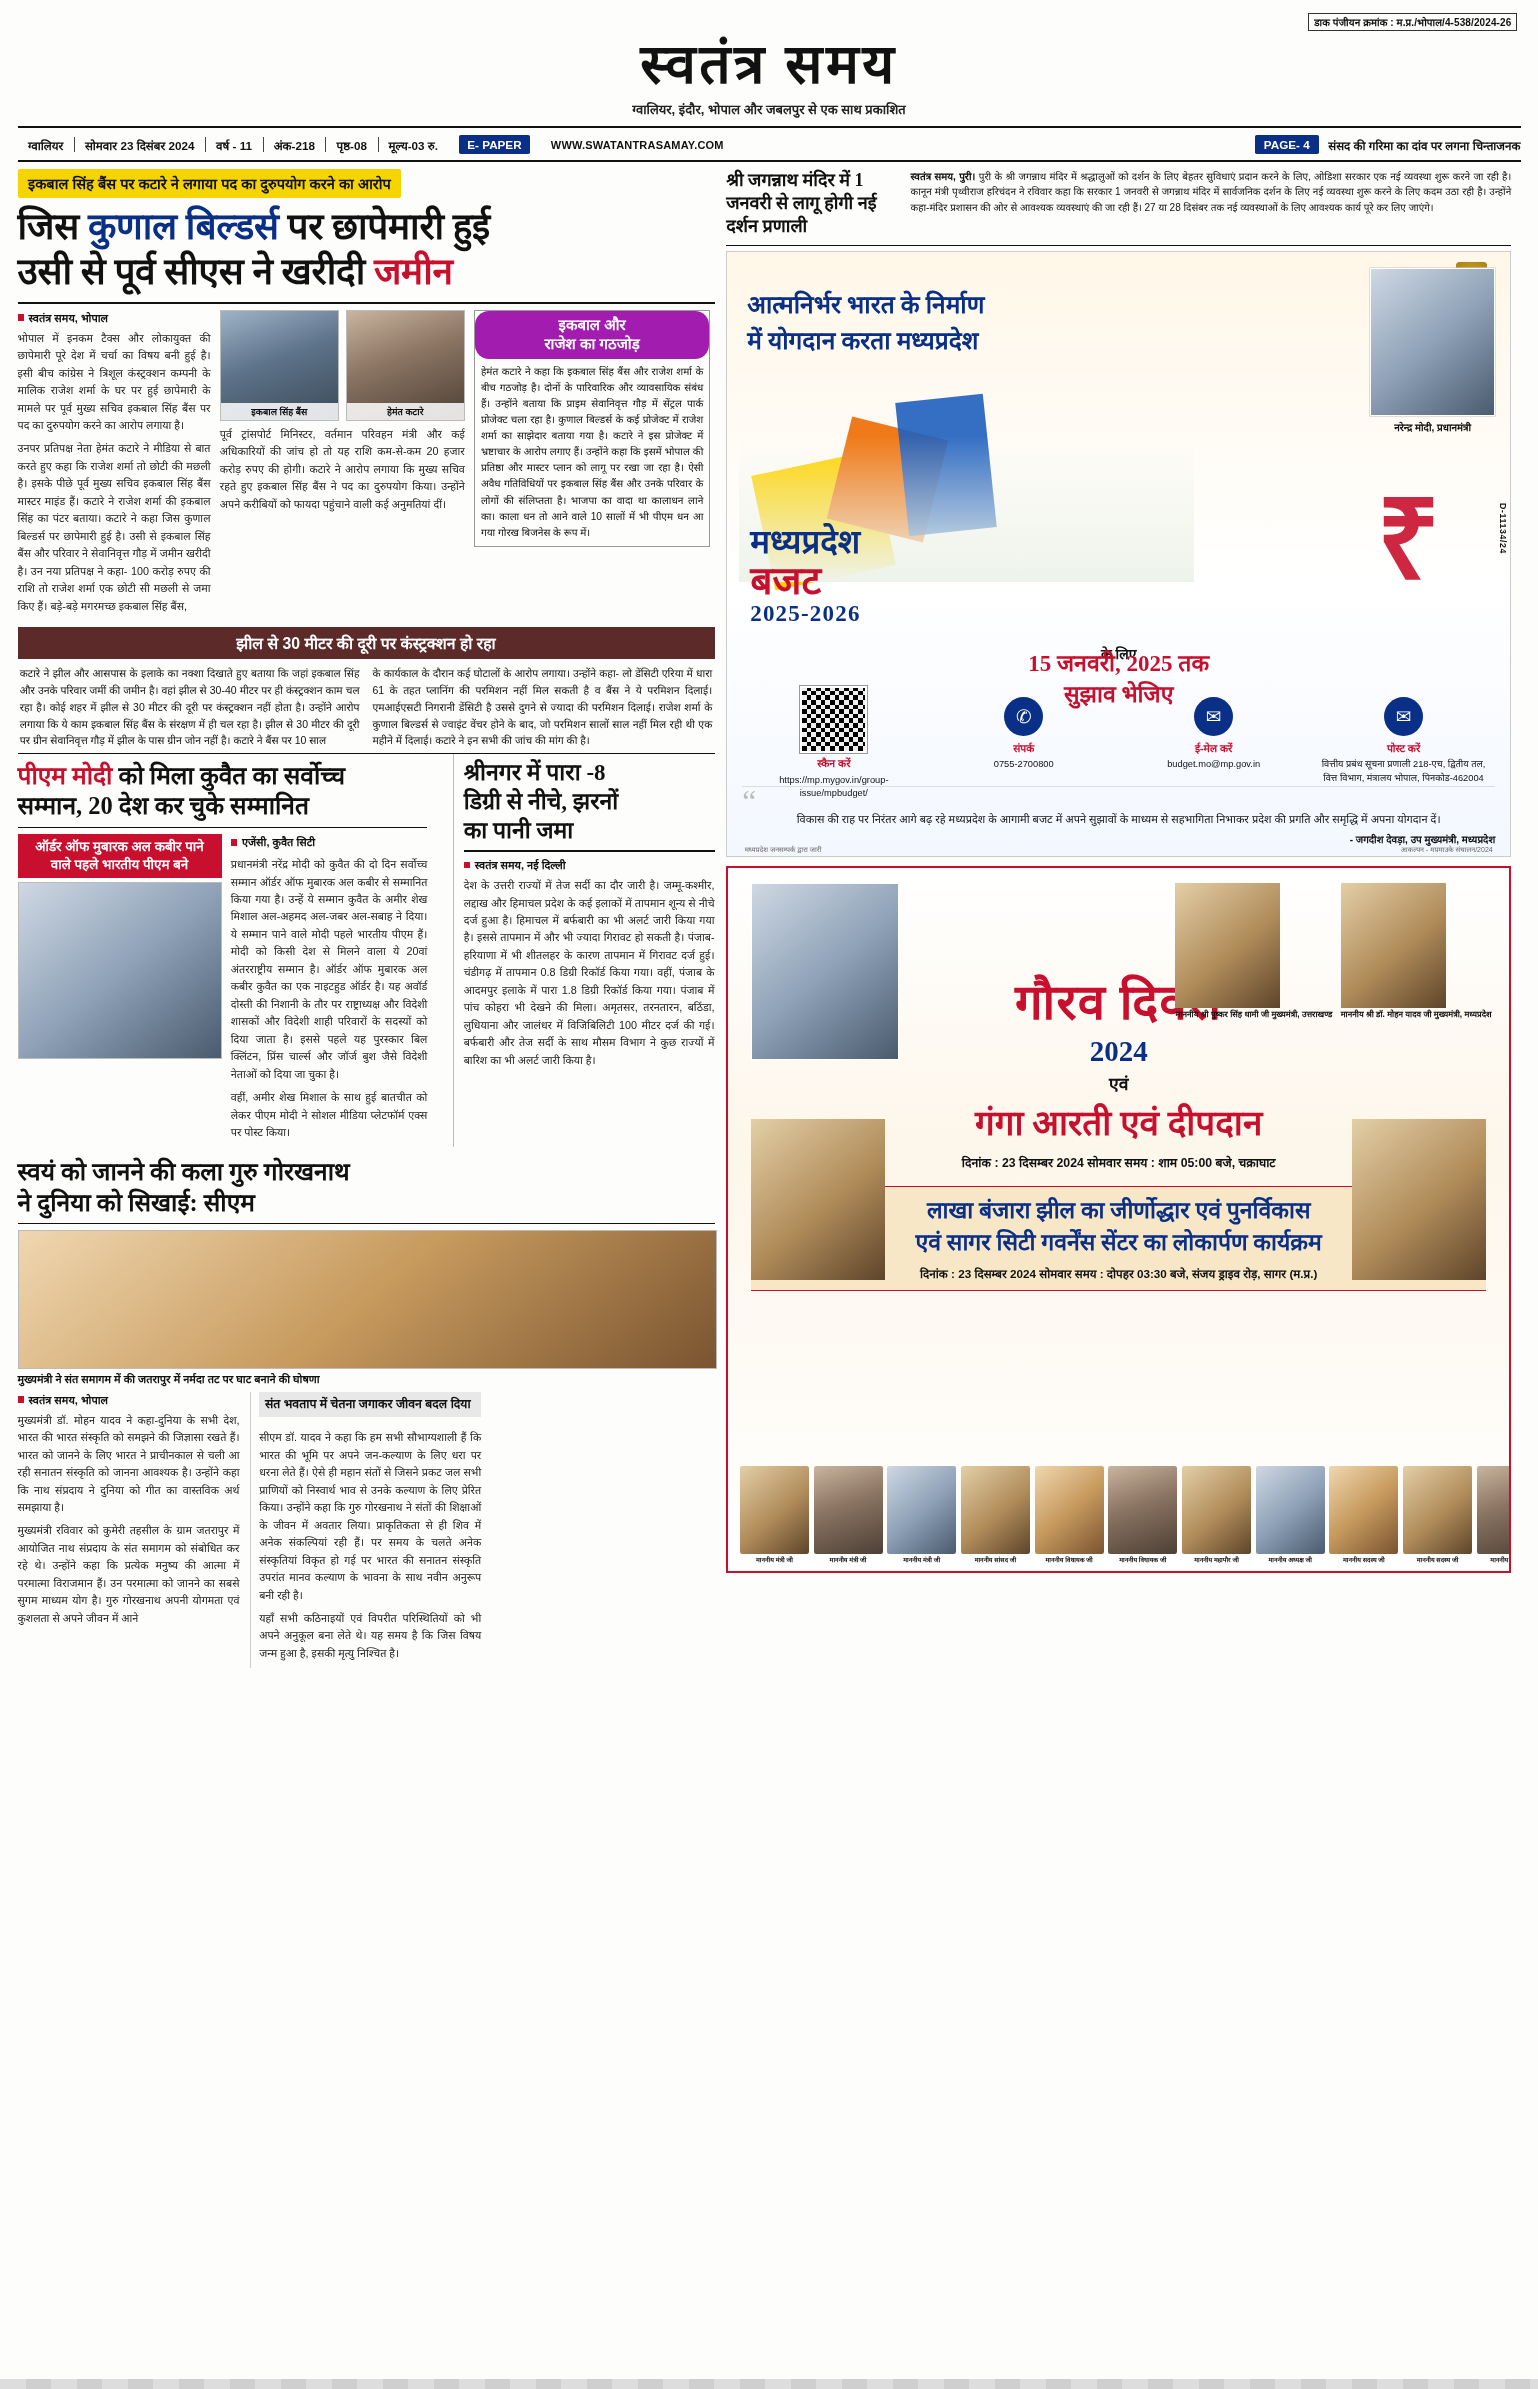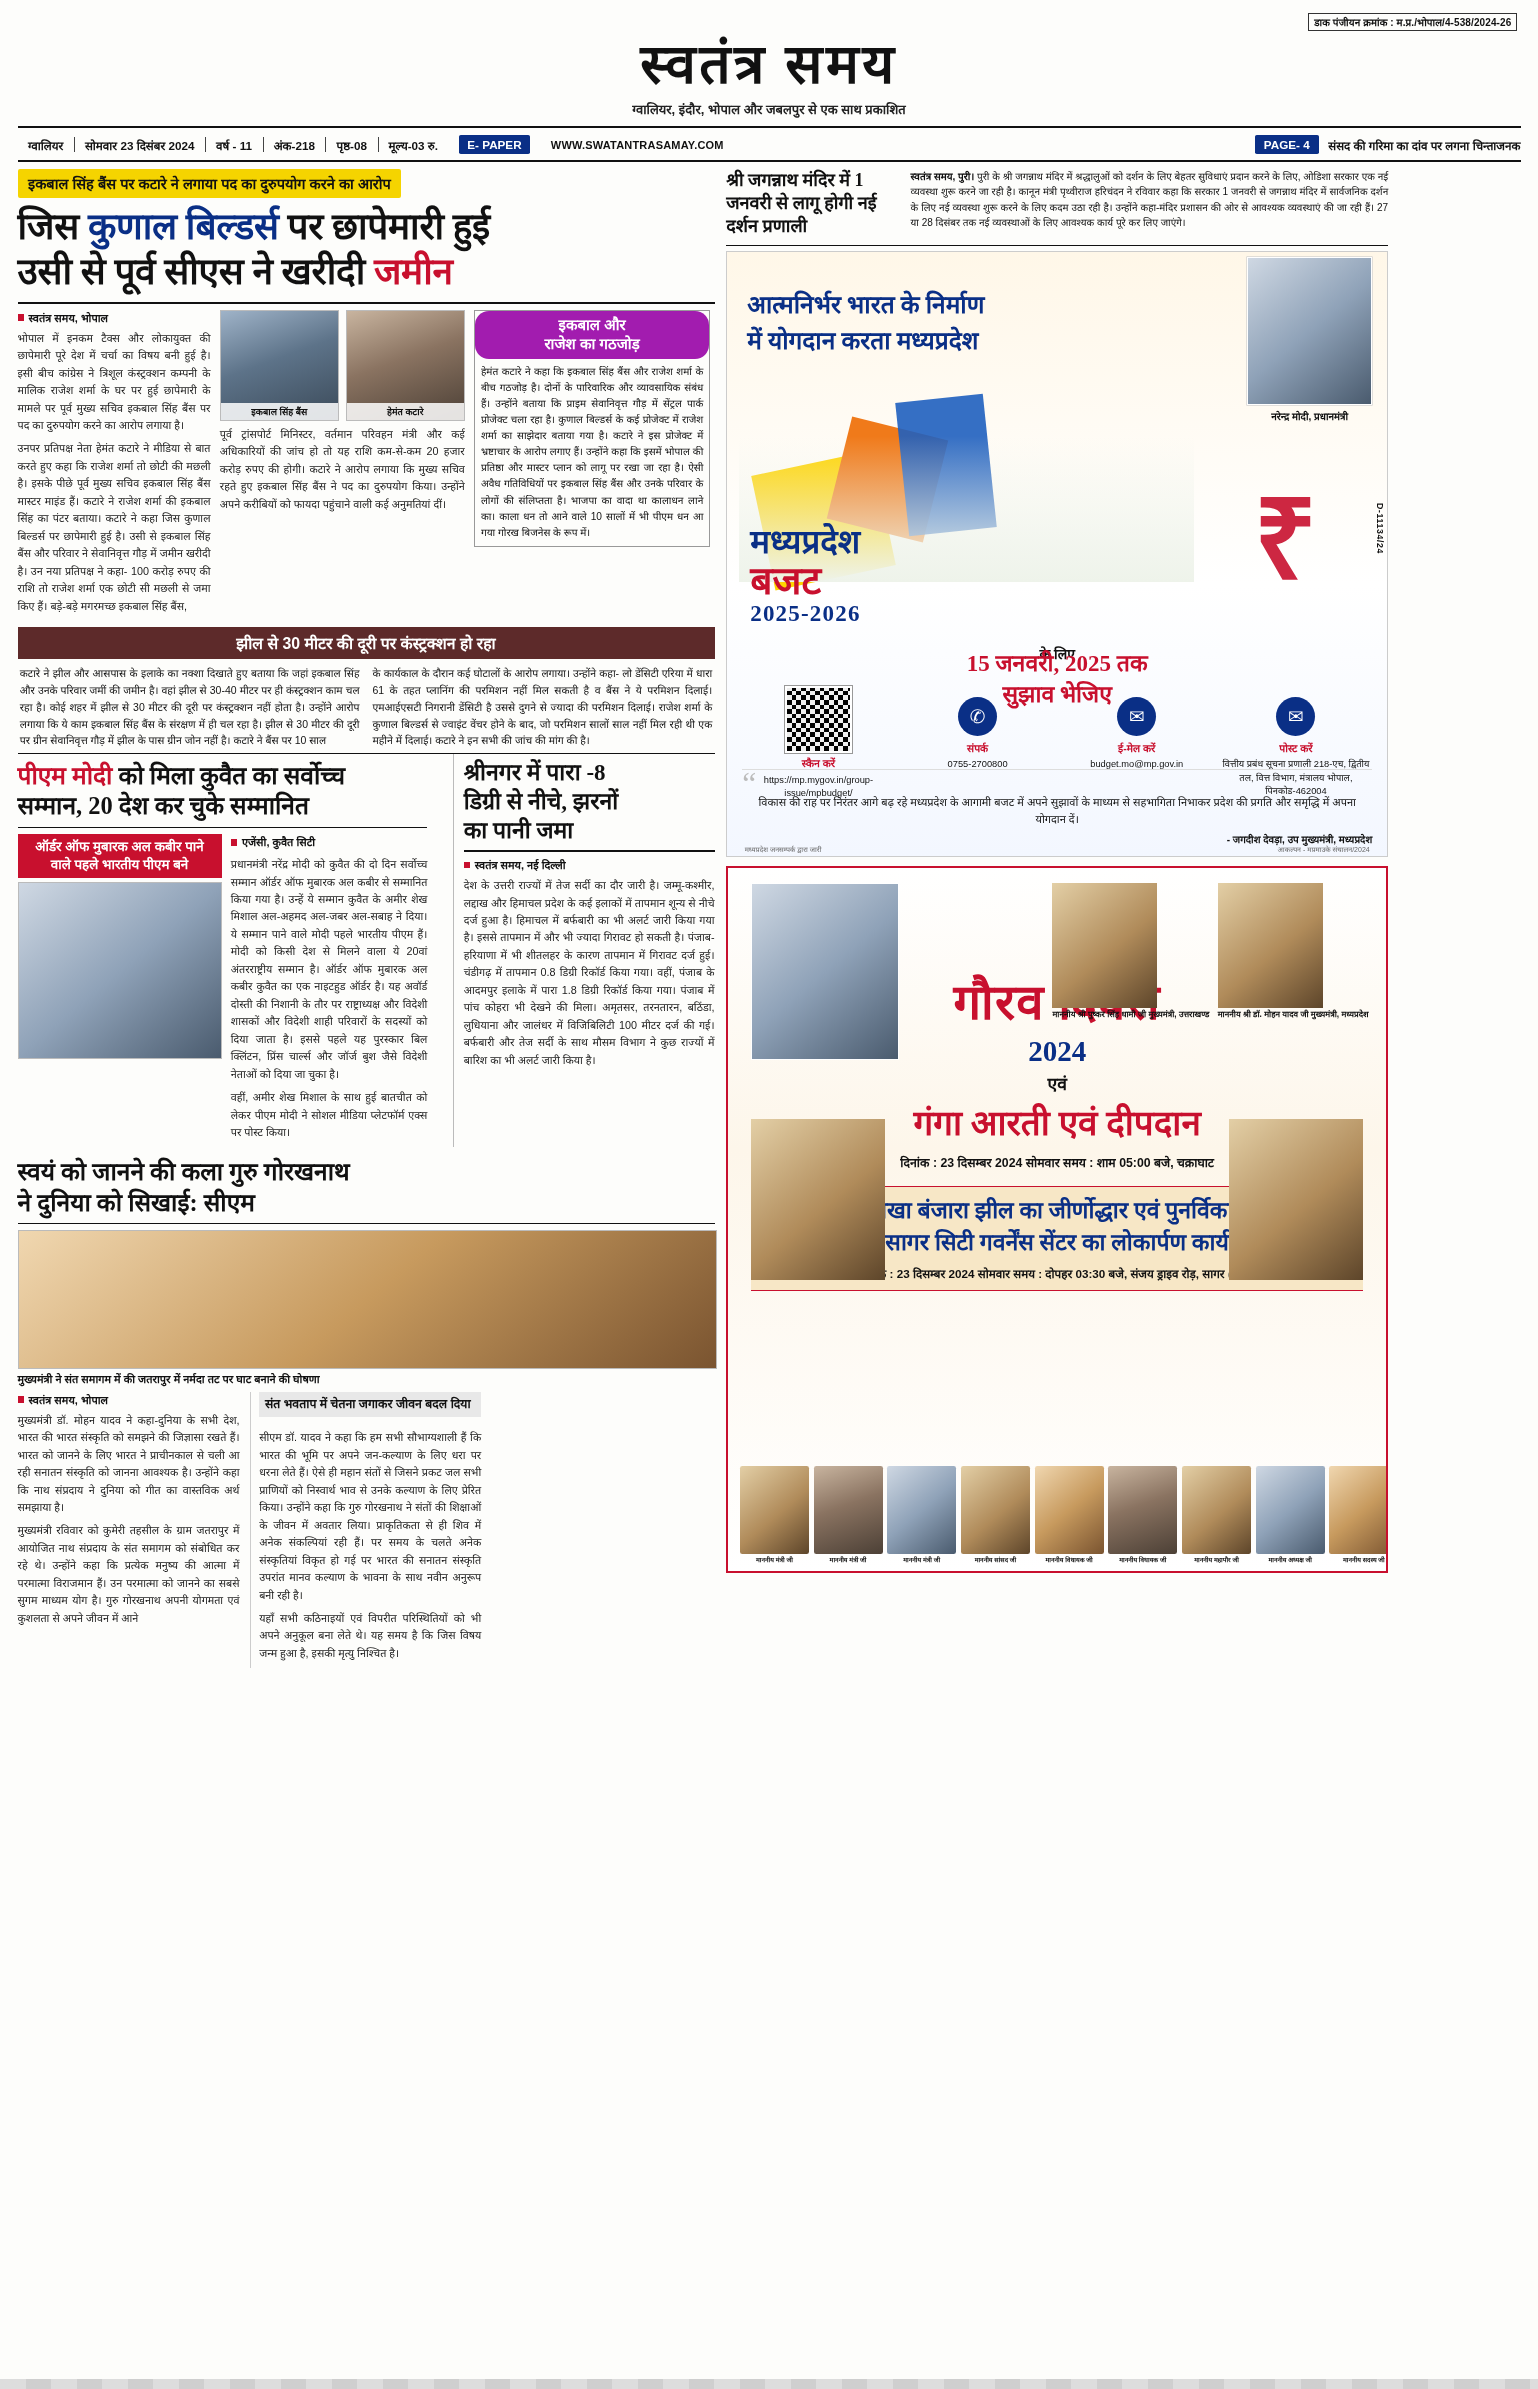--- a/index.html
+++ b/index.html
@@ -70,21 +70,21 @@
   .infobar .url{font-size:11px;letter-spacing:0.2px;}
   .infobar .pageno{
     background:#0a2f86;color:#fff;padding:2.9px 9.3px;border-radius:1.8px;font-size:11.7px;margin-left:auto;
   }
   .infobar .tagline{padding-left:9.3px;font-size:11.7px;}
   .rule-bar{height:1.8px;background:#111;margin-top:2.3px;}
 
   
   .content{display:flex;gap:0;margin-top:7px;}
   .colL{width:697px;}
-  .colR{width:662px;margin-left:11.7px;}
+  .colR{width:785px;margin-left:11.7px;}
 
   
   .kicker{
     display:inline-block;
     background:#f5d400;
     color:#111;
     font-size:14.6px;font-weight:bold;
     padding:4.1px 10.5px 5.3px 10.5px;
     border-radius:2px;
     margin-bottom:3.5px;
@@ -183,21 +183,21 @@
   .ad-budget{
     margin-top:5.8px;border:0.6px solid #ccc;position:relative;overflow:hidden;
     background:linear-gradient(180deg,#fff7e8 0%,#ffffff 55%,#f3f7ff 100%);
     height:604px;
   }
   .ad-budget .hdline{
     position:absolute;left:20px;top:35px;width:251px;
     font-family:"Liberation Serif", serif;font-weight:bold;font-size:24.5px;line-height:1.45;color:#0a2f86;
   }
   .ad-budget .leaders{
-    position:absolute;right:15px;top:5px;display:flex;gap:9.3px;
+    position:absolute;right:15px;top:16px;display:flex;gap:9.3px;
   }
   .ad-budget .leaders .p{width:123px;height:146px;border:1.2px solid #fff;box-shadow:0 0 0 0.6px #ccc;}
   .ad-budget .leaders .n{
     text-align:center;font-size:10px;font-weight:bold;margin-top:3.5px;
   }
   .ad-budget .emblem{
     position:absolute;right:23px;top:9.3px;width:31.5px;height:41px;
     background:radial-gradient(circle at 50% 35%,#d4a017,#8a6508);
     border-radius:3.5px;opacity:.95;
   }

